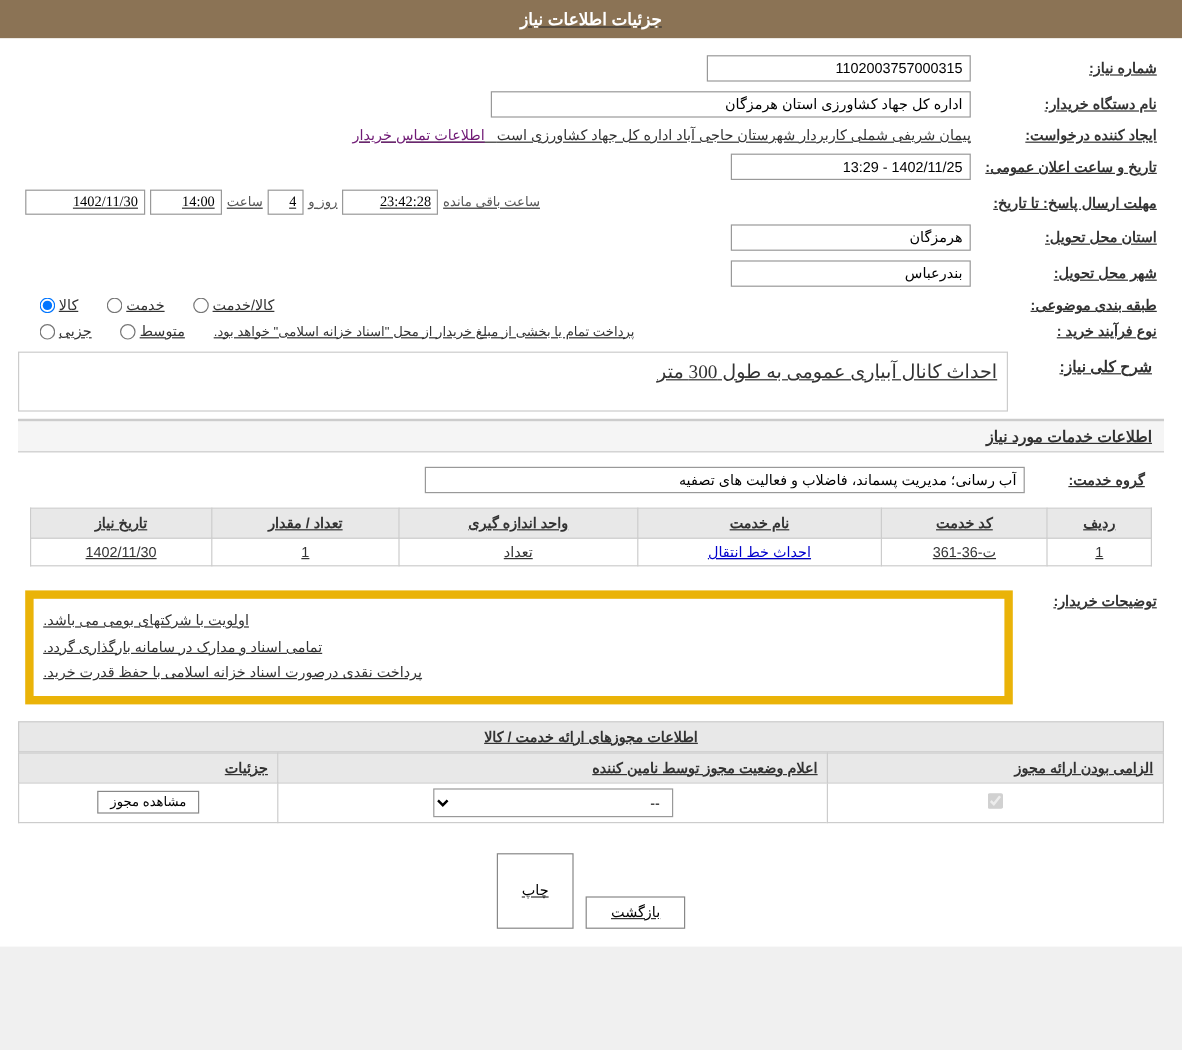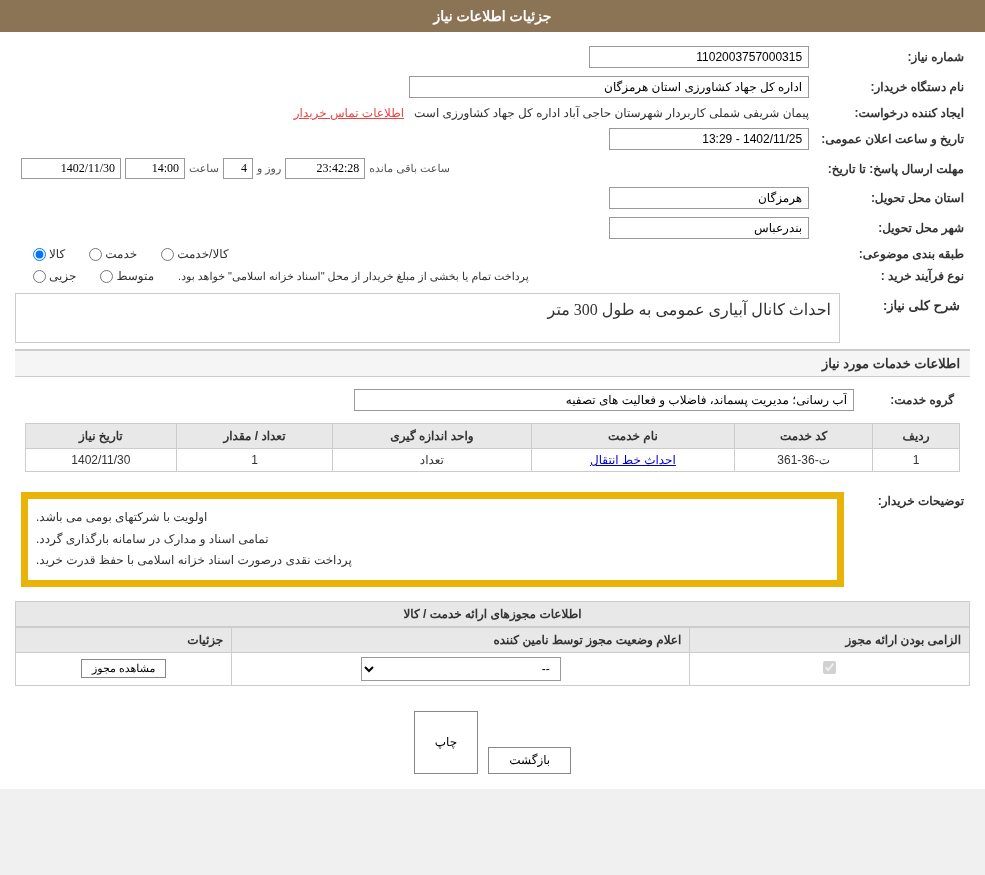--- a/index.html
+++ b/index.html
@@ -7,20 +7,21 @@
       font-family: Tahoma, Arial, sans-serif;
       font-size: 12px;
       direction: rtl;
       background: #f0f0f0;
       color: #333;
     }
     .page-wrapper {
       width: 985px;
       margin: 0 auto;
       background: #fff;
+      text-decoration: underline;
     }
     .header-bar {
       background: #8B7355;
       color: #fff;
       text-align: center;
       padding: 8px 10px;
       font-size: 14px;
       font-weight: bold;
     }
     .main-content {
@@ -49,21 +50,21 @@
     }
     .input-box {
       border: 1px solid #999;
       background: #fff;
       padding: 3px 6px;
       font-size: 12px;
       font-family: Tahoma, Arial, sans-serif;
       direction: rtl;
     }
     .blue-link {
-      color: #ef4444;
+      color: #701a75;
       text-decoration: underline;
       cursor: pointer;
     }
     .date-row {
       display: flex;
       align-items: center;
       gap: 4px;
       justify-content: flex-end;
     }
     .date-input {

